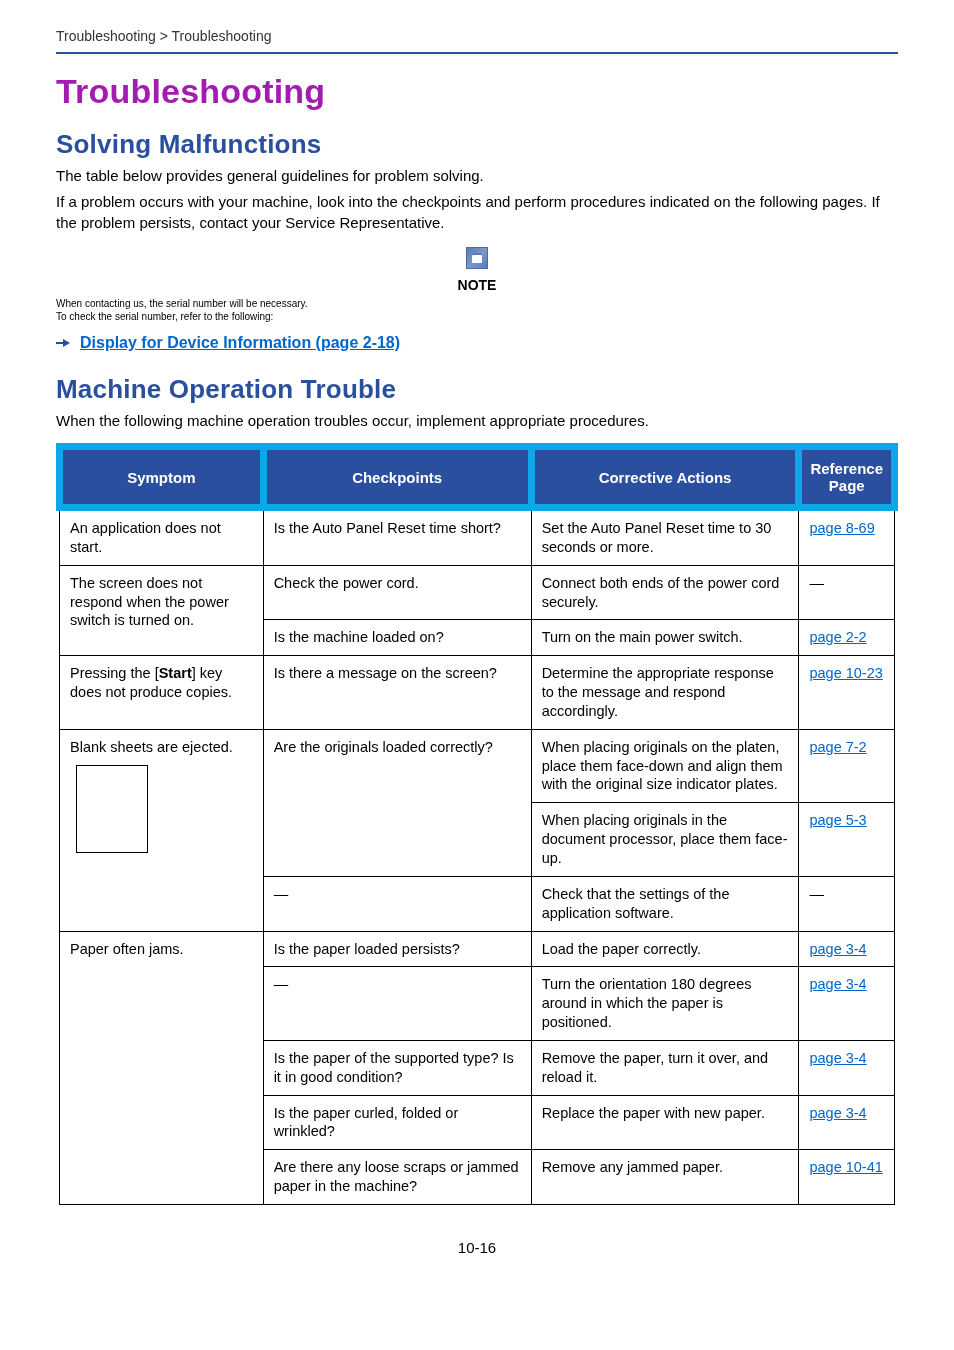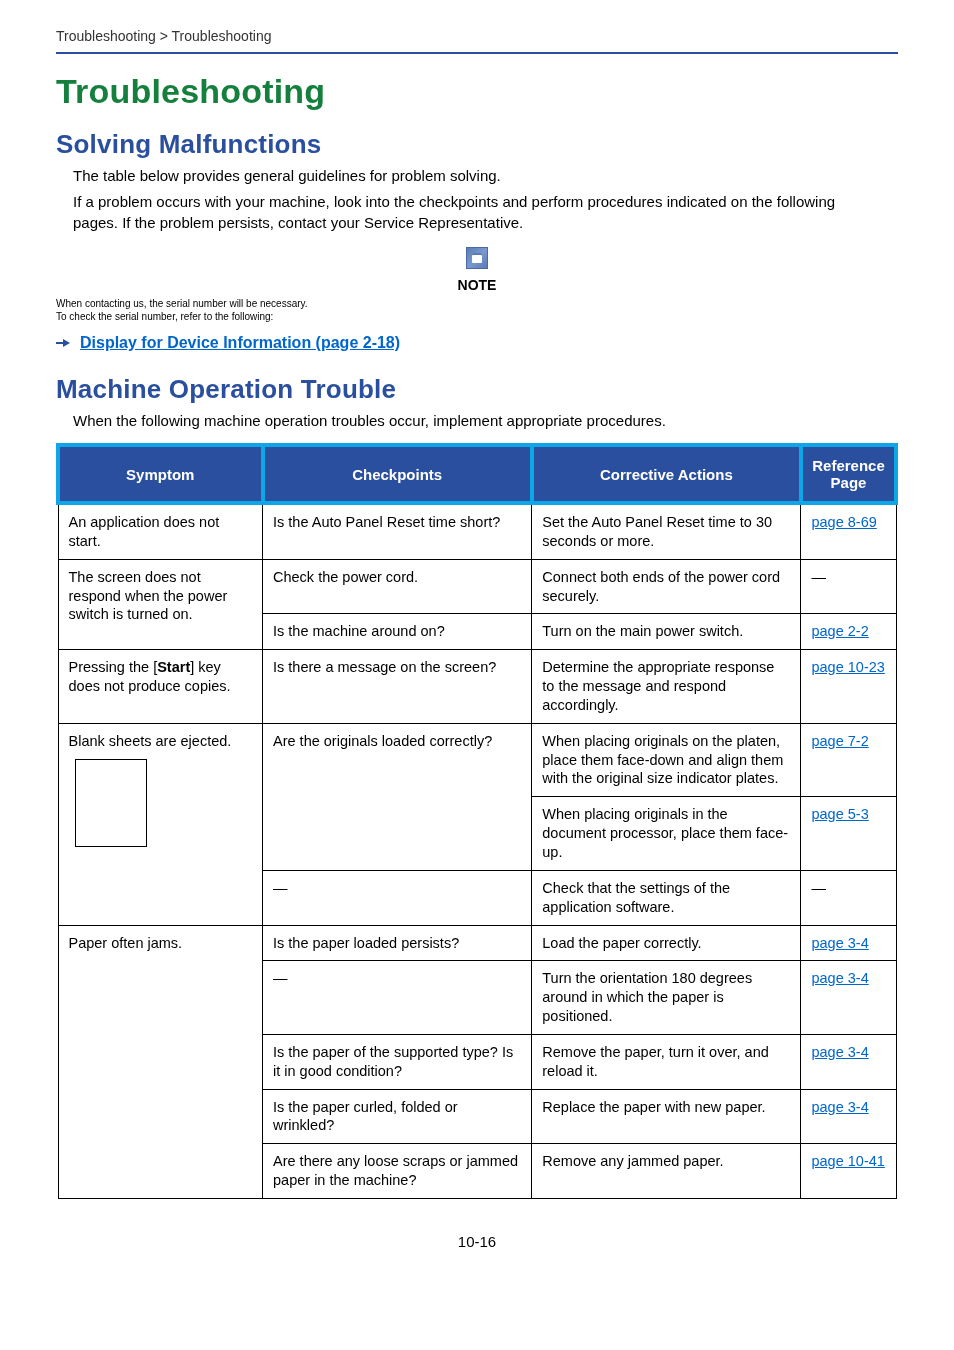--- a/index.html
+++ b/index.html
@@ -15,39 +15,39 @@
     padding: 28px 56px 40px 56px;
   }
   .breadcrumb {
     font-size: 14px;
     color: #333;
     padding-bottom: 8px;
     border-bottom: 2px solid #2a4f9e;
     margin-bottom: 18px;
   }
   .h1 {
-    color: #15803d;
+    color: #a21caf;
     font-size: 34px;
     font-weight: bold;
     margin: 14px 0 18px 0;
     font-family: Arial, Helvetica, sans-serif;
     letter-spacing: 0.2px;
   }
   .h2 {
     color: #2a4f9e;
     font-size: 26px;
     font-weight: bold;
     margin: 10px 0 6px 0;
     font-family: Arial, Helvetica, sans-serif;
     letter-spacing: 0.2px;
   }
   .body-text {
     font-size: 15px;
     line-height: 1.35;
-    margin: 6px 17px;
+    margin: 6px 0;
     color: #000;
   }
   .note-box {
     margin: 14px 0 6px 0;
   }
   .note-header {
     display: flex;
     align-items: center;
     gap: 8px;
     flex-direction: column;
@@ -101,21 +101,21 @@
     width: 100%;
     border-collapse: collapse;
     margin-top: 12px;
     font-size: 14.5px;
   }
   table.trouble th {
     background: #2a4f9e;
     color: #fff;
     font-weight: bold;
     padding: 10px 8px;
-    border: 4px solid #0ea5e9;
+    border: 7px solid #0ea5e9;
     text-align: center;
     font-size: 15px;
   }
   table.trouble td {
     border: 1px solid #000;
     padding: 8px 10px;
     vertical-align: top;
     line-height: 1.3;
   }
   .col-symptom  { width: 205px; }
@@ -195,21 +195,21 @@
         <td><a href="#" class="reflink">page 8-69</a></td>
       </tr>
 
       <tr>
         <td rowspan="2">The screen does not respond when the power switch is turned on.</td>
         <td>Check the power cord.</td>
         <td>Connect both ends of the power cord securely.</td>
         <td>―</td>
       </tr>
       <tr>
-        <td>Is the machine around on?</td>
+        <td>Is the machine loaded on?</td>
         <td>Turn on the main power switch.</td>
         <td><a href="#" class="reflink">page 2-2</a></td>
       </tr>
 
       <tr>
         <td>
           <span>Pressing the [</span><b>Start</b><span>] key does not produce copies.</span>
         </td>
         <td>Is there a message on the screen?</td>
         <td>Determine the appropriate response to the message and respond accordingly.</td>

